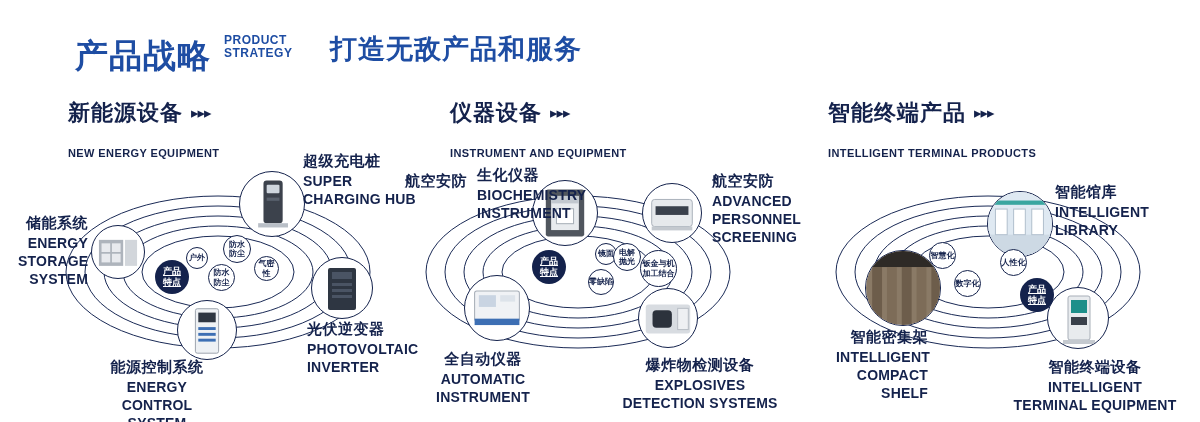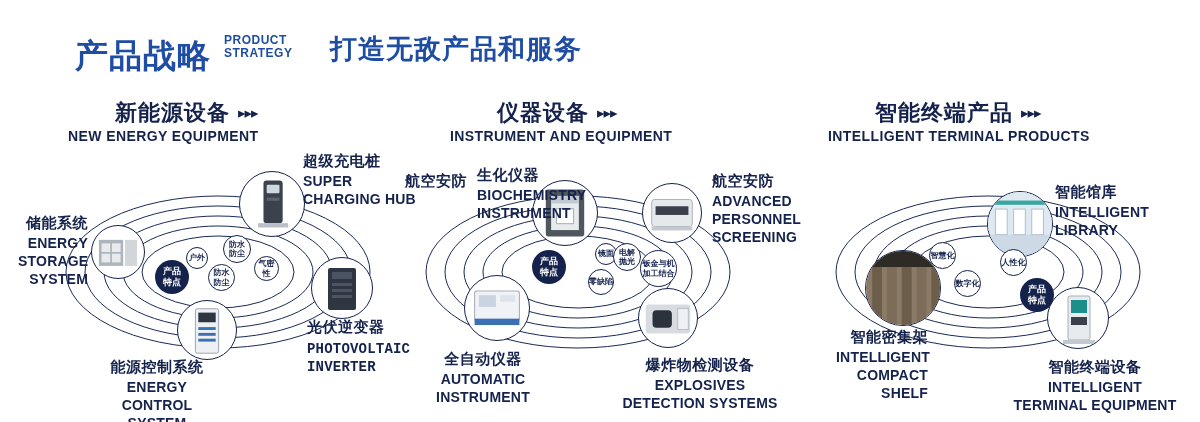--- a/index.html
+++ b/index.html
@@ -8,24 +8,24 @@
     font-family:"Liberation Sans","DejaVu Sans",sans-serif;color:#14224c;
   }
   .abs{position:absolute;}
 
   
   .brand-title{font-size:33px;font-weight:bold;color:#1e4da3;letter-spacing:1px;}
   .brand-sub{font-size:12px;line-height:13px;font-weight:bold;color:#1e4da3;letter-spacing:.5px;}
   .slogan{font-size:27px;font-weight:bold;color:#1e4da3;letter-spacing:1px;}
 
   
-  .sec-title-row{display:flex;align-items:center;gap:8px;margin-left:47px;}
+  .sec-title-row{display:flex;align-items:center;gap:8px;}
   .sec-title{font-size:22px;font-weight:bold;color:#14224c;letter-spacing:1px;}
   .arrows{font-size:15px;color:#14224c;letter-spacing:-1px;font-weight:bold;}
-  .sec-sub{font-size:14px;font-weight:bold;color:#14224c;letter-spacing:.4px;margin-top:0;}
+  .sec-sub{font-size:11px;font-weight:bold;color:#14224c;letter-spacing:.4px;margin-top:19px;}
 
   
   .orbits{position:absolute;width:310px;height:160px;}
   .orbits ellipse{fill:none;stroke:#1a2a56;stroke-width:1;}
 
   .node{
     position:absolute;border-radius:50%;border:1px solid #14224c;background:#fff;
     overflow:hidden;display:flex;align-items:center;justify-content:center;box-sizing:border-box;
   }
   .node svg{width:100%;height:100%;display:block;}
@@ -40,21 +40,21 @@
     position:absolute;border:1px solid #14224c;border-radius:50%;background:#fff;
     display:flex;align-items:center;justify-content:center;text-align:center;
     font-size:8px;line-height:1.15;font-weight:bold;color:#14224c;box-sizing:border-box;
   }
   .bubble span{display:block;}
   .feature-core{
     position:absolute;border-radius:50%;background:#14224c;color:#fff;
     display:flex;align-items:center;justify-content:center;text-align:center;
     font-size:9px;line-height:1.2;font-weight:bold;box-sizing:border-box;
   }
-  .feature-core span{display:block;width:20px;}
+  .feature-core span{display:block;width:20px;text-decoration:underline;}
 </style>
 </head>
 <body>
 
 <div class="canvas">
 
   <div class="abs brand-title" style="left:75px;top:26px;margin-top:8px;">产品战略</div>
   <div class="abs brand-sub" style="left:224px;top:34px;">
     <div>PRODUCT</div>
     <div>STRATEGY</div>
@@ -137,21 +137,21 @@
 
   <div class="node abs" style="left:311px;top:257px;width:62px;height:62px;">
     <svg viewBox="0 0 60 60">
       <rect x="16" y="10" width="28" height="42" rx="2" fill="#2e3642"></rect>
       <rect x="20" y="14" width="20" height="7" fill="#4a5464"></rect>
       <rect x="20" y="25" width="20" height="3" fill="#4a5464"></rect>
       <rect x="20" y="31" width="20" height="3" fill="#4a5464"></rect>
       <rect x="20" y="37" width="20" height="3" fill="#4a5464"></rect>
     </svg>
   </div>
-  <div class="abs ta-l" style="left:307px;top:320px;width:120px;font-family:Liberation Mono, monospace;">
+  <div class="abs ta-l" style="left:307px;top:320px;width:120px;">
     <div class="label-zh">光伏逆变器</div>
     <div class="label-en">PHOTOVOLTAIC INVERTER</div>
   </div>
 
   <div class="node abs" style="left:177px;top:300px;width:60px;height:60px;">
     <svg viewBox="0 0 60 60">
       <rect x="18" y="8" width="24" height="46" rx="2" fill="#eef1f4" stroke="#9aa2ac"></rect>
       <rect x="21" y="12" width="18" height="10" fill="#2e3642"></rect>
       <rect x="21" y="27" width="18" height="3" fill="#3d6fb4"></rect>
       <rect x="21" y="33" width="18" height="3" fill="#3d6fb4"></rect>

